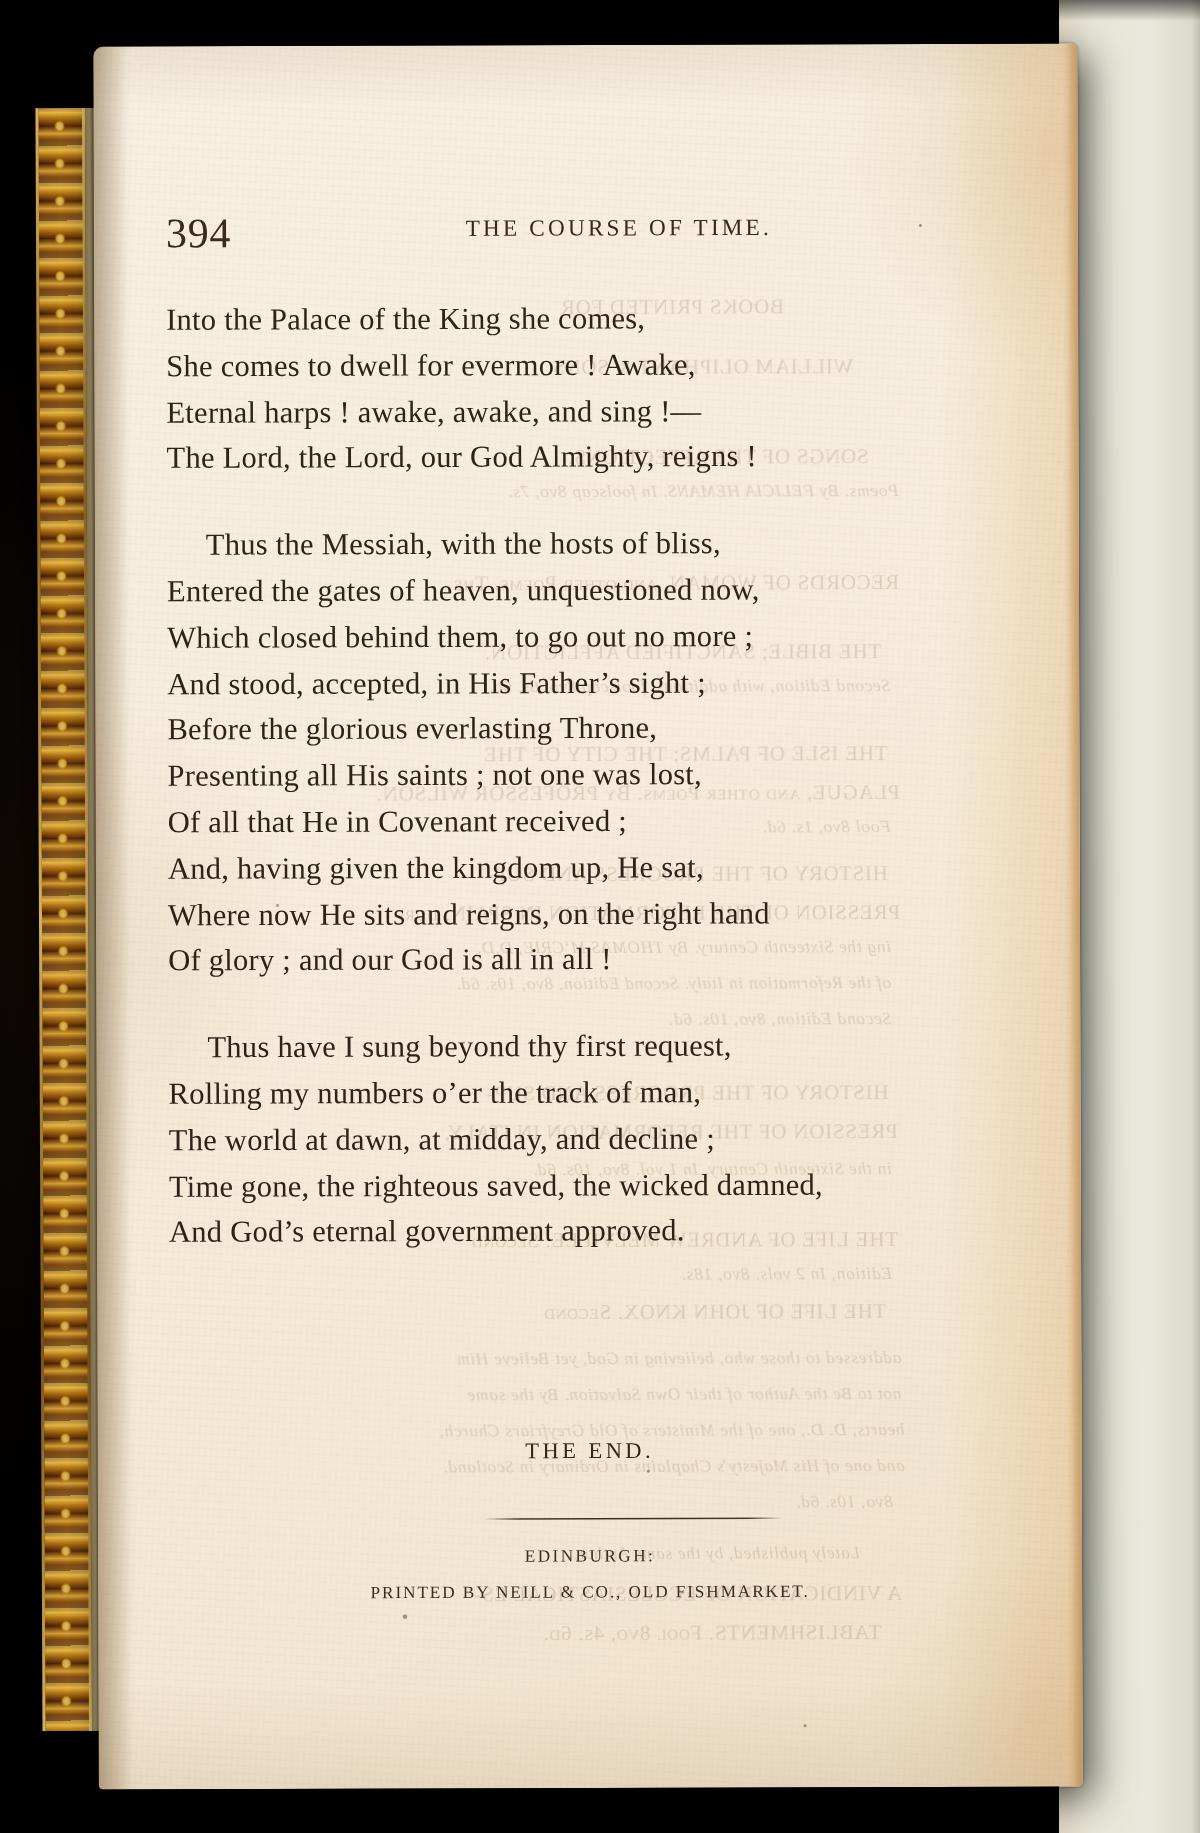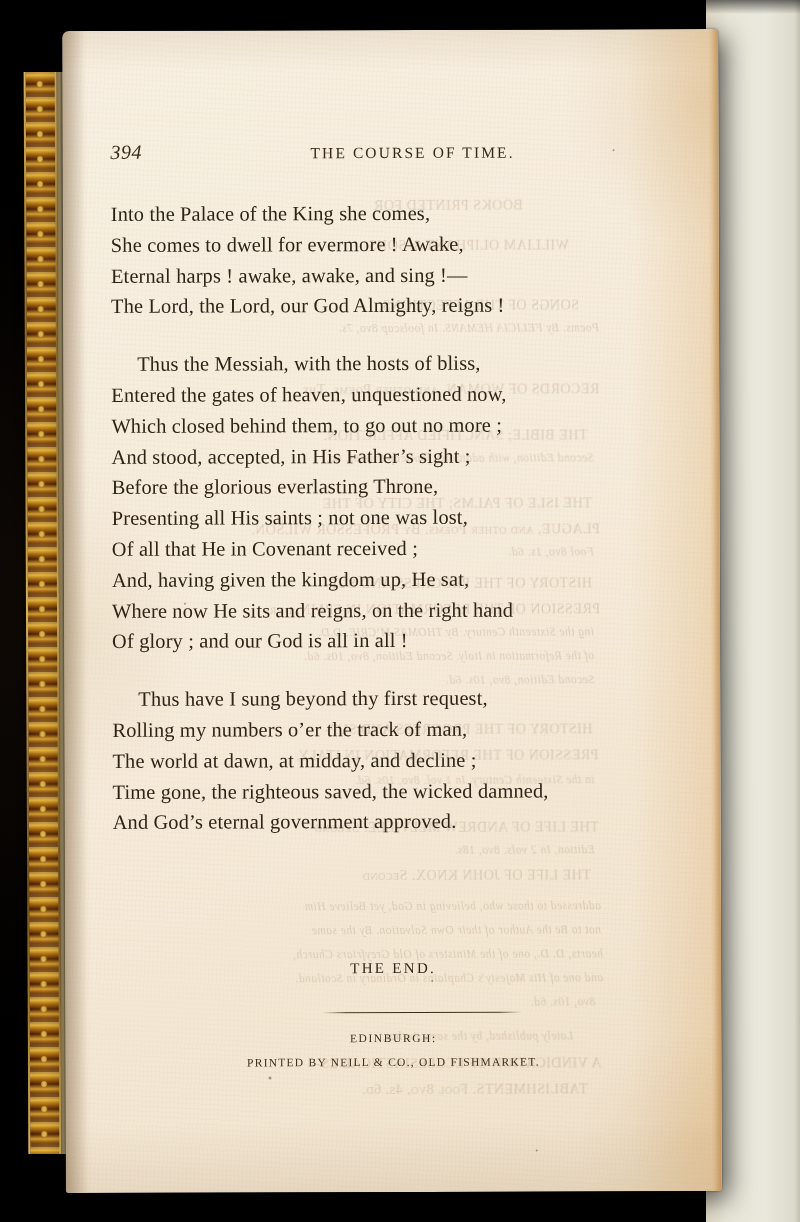--- a/index.html
+++ b/index.html
@@ -210,24 +210,23 @@
     position: absolute;
     left: 48px;
     top: 108px;
     width: 560px;
     height: 26px;
   }
   .folio {
     position: absolute;
     left: 0;
     top: 2px;
-    font-size: 20px;
+    font-size: 28px;
     letter-spacing: 0.5px;
     color: #3a2c1c;
-    font-style: italic;
   }
   .head-title {
     position: absolute;
     left: 92px;
     top: 6px;
     width: 420px;
     text-align: center;
     font-size: 15.5px;
     letter-spacing: 2.1px;
     font-variant: small-caps;

